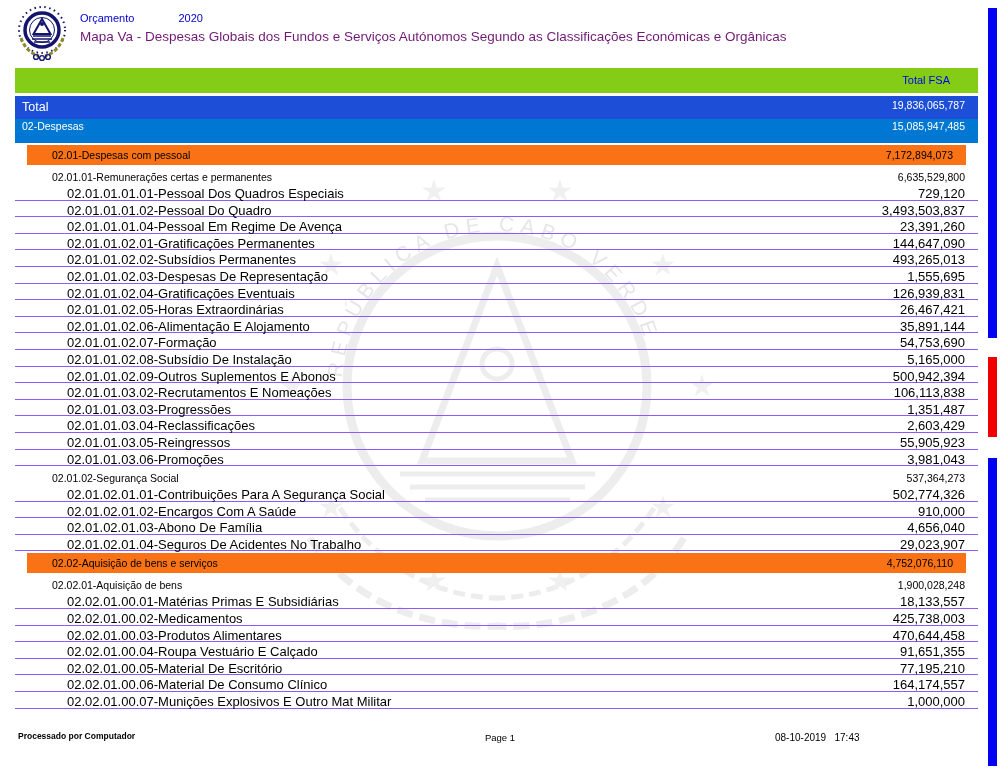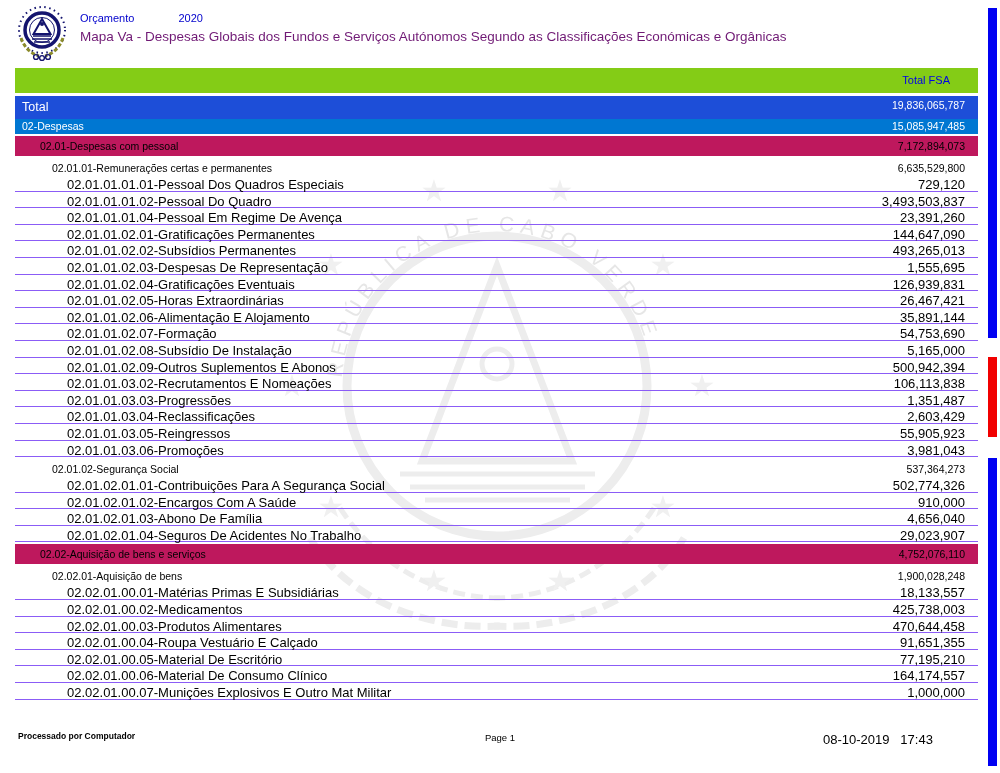--- a/index.html
+++ b/index.html
@@ -18,38 +18,38 @@
   
   .tablewrap{position:absolute;left:15px;top:68px;width:963px;z-index:1}
   .thead{height:25px;background:#84cc16;margin-bottom:3px;position:relative}
   .thead .colhead{position:absolute;right:28px;top:6px;font-size:11px;color:#0000e8}
   .row{position:relative;box-sizing:border-box}
   .row .lbl{position:absolute;white-space:nowrap}
   .row .val{position:absolute;right:13px;white-space:nowrap}
   .row.total{height:23px;background:#1d4ed8;color:#fff}
   .row.total .lbl{left:7px;top:4px;font-size:12.5px}
   .row.total .val{top:3px;font-size:10.5px}
-  .row.chapter{height:15px;background:#0077d2;color:#fff;font-size:10.5px}
+  .row.chapter{height:24px;background:#0077d2;color:#fff;font-size:10.5px}
   .row.chapter .lbl{left:7px;top:1px}
   .row.chapter .val{top:1px}
-  .row.section{height:20px;background:#be185d;font-size:10.5px;margin:2px 0}
+  .row.section{height:20px;background:#f97316;font-size:10.5px;margin:2px 12px}
   .row.section .lbl{left:25px;top:4px}
   .row.section .val{top:4px}
   .row.group{height:16px;font-size:10.5px;margin-top:4px}
   .row.group .lbl{left:37px;top:2px}
   .row.group .val{top:2px}
   .row.item{height:16.6px;font-size:13px;border-bottom:1px solid #8b5cf6}
   .row.item .lbl{left:52px;top:2px}
   .row.item .val{top:2px}
   .row.tight{margin-top:-1px}
   
   .report-footer{position:absolute;left:0;top:728px;width:1000px;height:16px;z-index:3}
   .f-left{position:absolute;left:18px;top:3px;font-size:8.5px;font-weight:bold}
   .f-center{position:absolute;left:0;width:1000px;text-align:center;top:4px;font-size:9.5px}
-  .f-right{position:absolute;left:823px;top:4px;font-size:13px;white-space:pre}
+  .f-right{position:absolute;left:775px;top:4px;font-size:10px;white-space:pre}
   
   .edgebar{position:absolute;left:988px;width:9px;z-index:4}
   .edgebar.blue-top{top:8px;height:330px;background:#0000f2}
   .edgebar.red-mid{top:357px;height:80px;background:#f10000}
   .edgebar.blue-bottom{top:458px;height:308px;background:#0000f2}
 </style>
 </head>
 <body>
 
 <svg class="watermark" width="520" height="470" viewBox="0 0 520 470">

